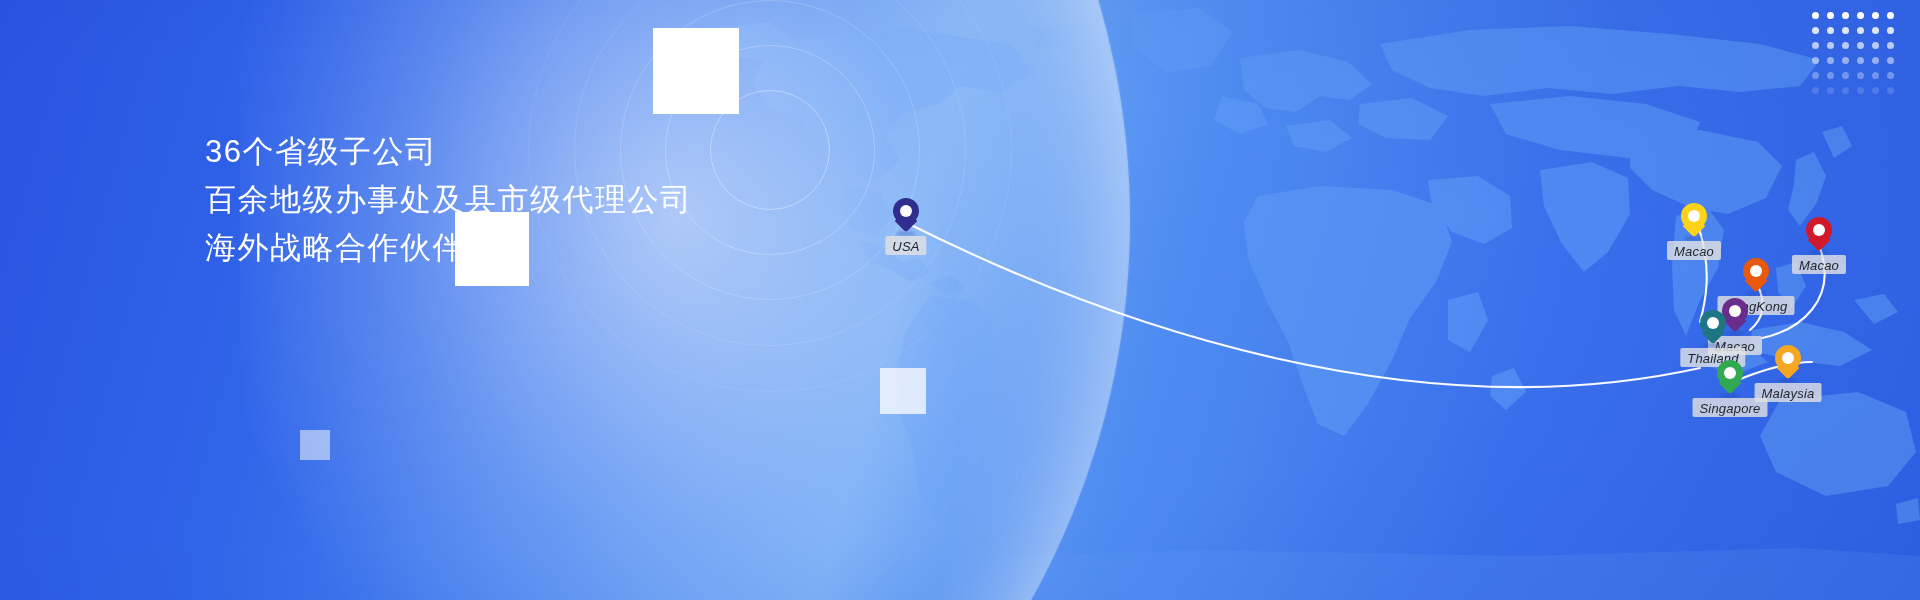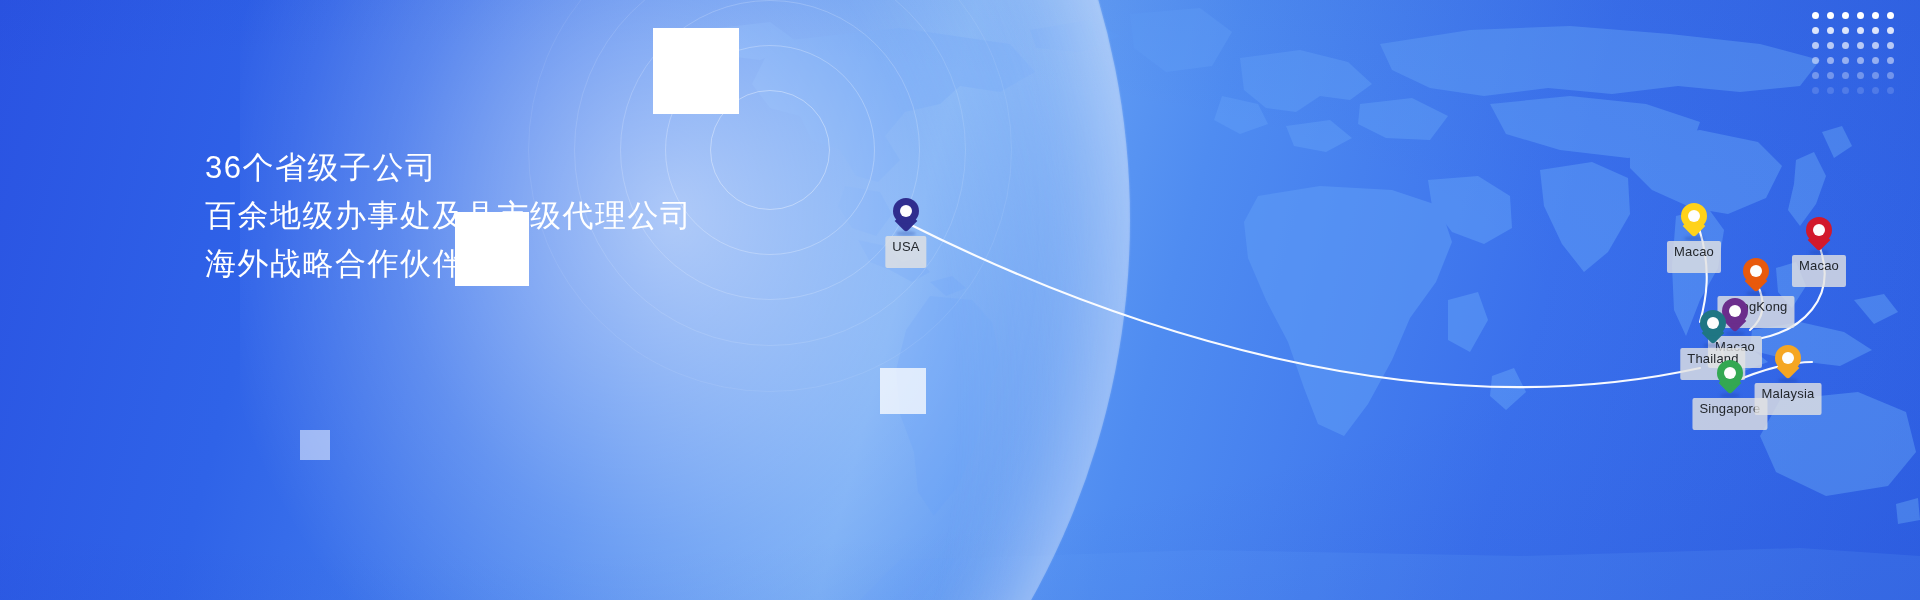--- a/index.html
+++ b/index.html
@@ -131,21 +131,21 @@
     font-weight:bold;
     font-style:italic;
     color:#ffffff;
     letter-spacing:4px;
     line-height:1.05;
     text-shadow:5px 6px 0 rgba(40,95,200,.28);
     white-space:nowrap;
   }
   .headline .gap{ display:inline-block; width:34px; }
   .sub{
-    margin-top:26px;
+    margin-top:10px;
     font-size:31px;
     line-height:1.55;
     color:#ffffff;
     letter-spacing:1.5px;
     font-weight:400;
   }
   .sub .line{ position:relative; white-space:nowrap; }
 
   
   .routes{ position:absolute; left:0; top:0; width:1920px; height:600px; pointer-events:none; z-index:4;}
@@ -179,24 +179,25 @@
     filter:blur(1.5px);
   }
   .pin-label{
     position:absolute;
     top:38px; left:50%;
     transform:translateX(-50%);
     background:rgba(226,226,226,.80);
     color:#22262b;
     font-size:13px;
     line-height:1;
-    padding:4px 7px 15px;
+    padding:4px 7px 2px;
     border-radius:2px;
     white-space:nowrap;
     letter-spacing:.2px;
+    font-style:italic;
   }
 </style>
 </head>
 <body>
 
 <div class="banner">
 
   <div class="bg-base"></div>
 
   <div class="worldmap">

